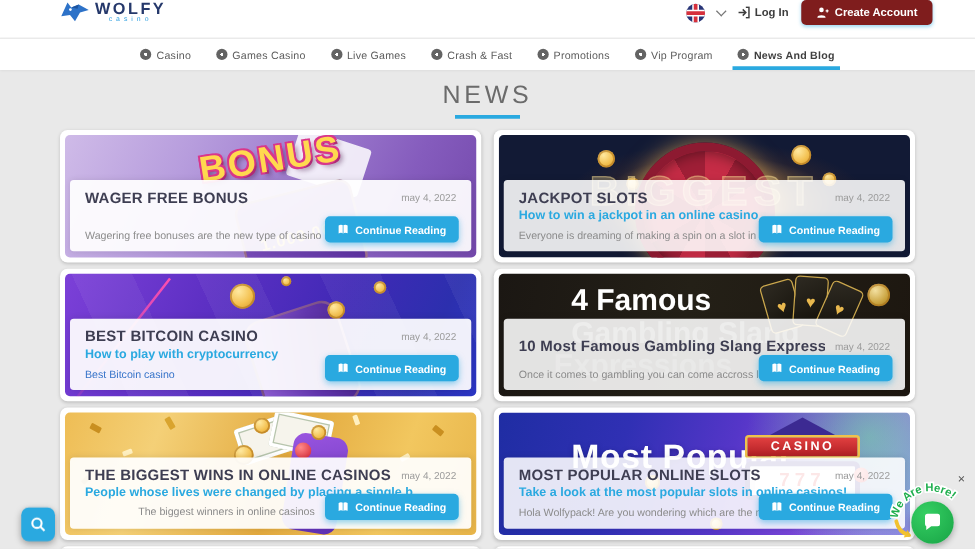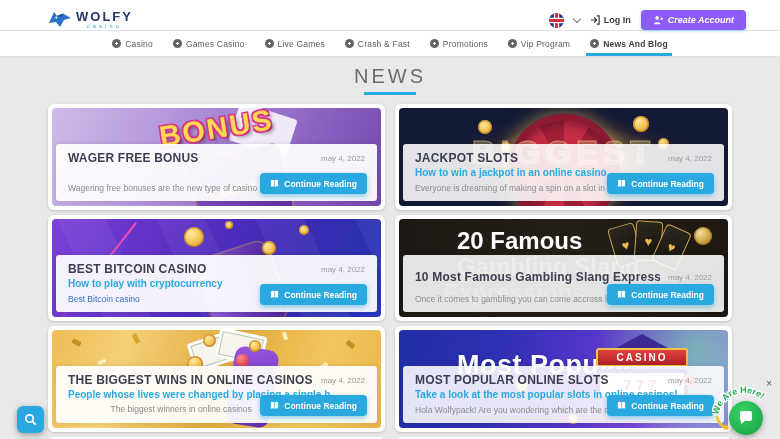--- a/index.html
+++ b/index.html
@@ -1,30 +1,30 @@
 <!DOCTYPE html>
 <html><head>
 <meta charset="utf-8">
 <style>
   * { margin:0; padding:0; box-sizing:border-box; }
   html,body { width:780px; height:439px; overflow:hidden; font-family:"Liberation Sans", sans-serif; background:#e9e9e9; }
 
   
-  .topbar { height:30px; background:#fff; display:flex; align-items:flex-end; justify-content:space-between; padding:0 34px 0 48px; position:relative; z-index:5; }
+  .topbar { height:30px; background:#fff; display:flex; align-items:flex-start; justify-content:space-between; padding:0 34px 0 48px; position:relative; z-index:5; }
   .logo { display:flex; align-items:center; gap:4px; cursor:pointer; }
   .logo-text { display:flex; flex-direction:column; line-height:1; }
   .logo-brand { font-size:13px; font-weight:800; letter-spacing:2px; color:#25386b; }
   .logo-sub { font-size:5.5px; letter-spacing:3.2px; color:#2d9fe0; text-align:center; margin-top:1px; }
   .top-right { display:flex; align-items:center; gap:10px; }
   .flag { width:15px; height:15px; border-radius:50%; position:relative; overflow:hidden; background:#283577; flex:none; }
   .flag:before { content:""; position:absolute; left:6px; top:0; width:3px; height:15px; background:#d6303c; box-shadow:0 0 0 1.2px #fff; }
   .flag:after { content:""; position:absolute; left:0; top:6px; width:15px; height:3px; background:#d6303c; box-shadow:0 0 0 1.2px #fff; }
   .chev { width:6px; height:6px; border-right:1.5px solid #777; border-bottom:1.5px solid #777; transform:rotate(45deg); margin-top:-3px; }
   .login { display:flex; align-items:center; gap:4px; font-size:9px; color:#3c3c3c; font-weight:bold; cursor:pointer; }
-  .btn-create { display:flex; align-items:center; gap:5px; background:#8b5cf6; color:#fff; font-size:9px; font-weight:bold; padding:5px 12px; border-radius:4px; cursor:pointer; box-shadow:0 1px 3px rgba(42,169,224,.45);font-style:italic; }
+  .btn-create { display:flex; align-items:center; gap:5px; background:#7f1d1d; color:#fff; font-size:9px; font-weight:bold; padding:5px 12px; border-radius:4px; cursor:pointer; box-shadow:0 1px 3px rgba(42,169,224,.45); }
 
   
   .navbar { height:26px; background:#fff; border-top:1px solid #e4e4e4; box-shadow:0 1px 2px rgba(0,0,0,.06); display:flex; align-items:stretch; justify-content:center; gap:20px; position:relative; z-index:4; }
   .nav-item { display:flex; align-items:center; gap:4px; font-size:8.5px; color:#5c5c5c; letter-spacing:.2px; cursor:pointer; position:relative; }
   .nav-ico { width:9px; height:9px; border-radius:50%; background:radial-gradient(circle at 50% 50%, #fff 0 1.2px, #636363 1.3px); flex:none; }
   .nav-item.active { color:#3f3f3f; font-weight:bold; }
   .nav-item.active:after { content:""; position:absolute; left:-4px; right:-4px; bottom:0; height:3px; background:#2aa9e0; }
 
   
   .content { position:relative; height:383px; background:#e9e9e9; overflow:hidden; }
@@ -240,21 +240,21 @@
               <path fill="#fff" d="M1 1.5C2.5.5 4 .7 5 1.5 6 .7 7.5.5 9 1.5v7C7.5 7.7 6 7.9 5 8.7 4 7.9 2.5 7.7 1 8.7z"></path>
               <path stroke="#2aa9e0" stroke-width=".7" d="M5 1.5v7.2"></path>
             </svg>
           <span>Continue Reading</span>
         </div>
       </div>
     </div>
 
     <div class="card">
       <div class="banner bn-slang">
-        <div class="dec sl-l1">20 Famous</div>
+        <div class="dec sl-l1">4 Famous</div>
         <div class="dec sl-l2">Gambling Slang</div>
         <div class="dec sl-l3">Expressions</div>
         <div class="dec pcard" style="right:27%;top:6px;transform:rotate(-16deg);">♥</div>
         <div class="dec pcard" style="right:20%;top:2px;transform:rotate(4deg);">♥</div>
         <div class="dec pcard" style="right:13%;top:8px;transform:rotate(24deg);">♥</div>
         <div class="dec coin" style="width:18px;height:18px;right:5%;top:8px;background:radial-gradient(circle at 35% 30%, #f3e0a0,#c9a23e 60%,#96701d);"></div>
       </div>
       <div class="panel glass">
         <div class="p-head" style="margin-top:8px;">
           <span class="p-title">10 Most Famous Gambling Slang Expressi...</span>

